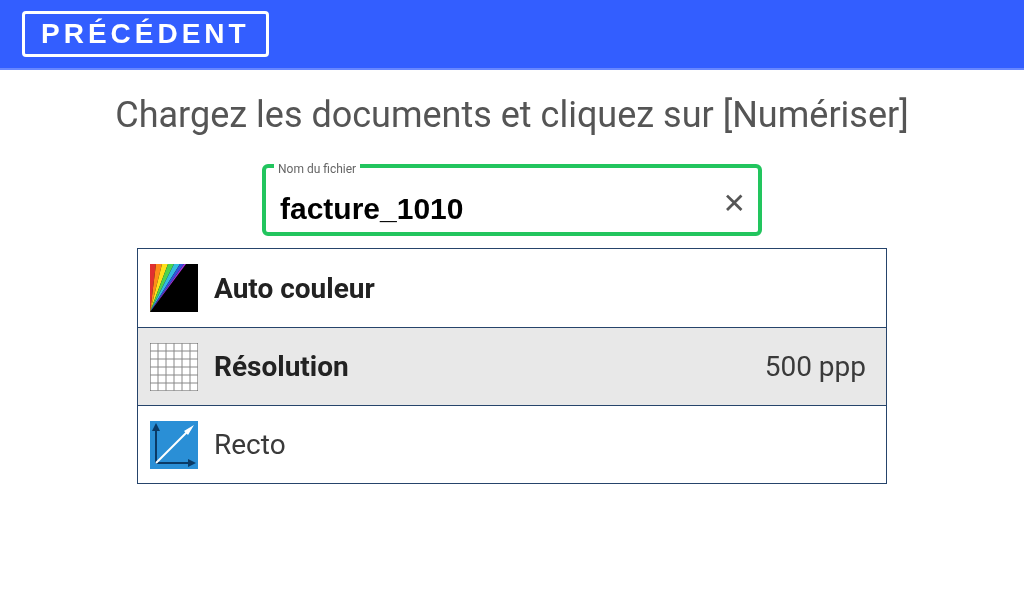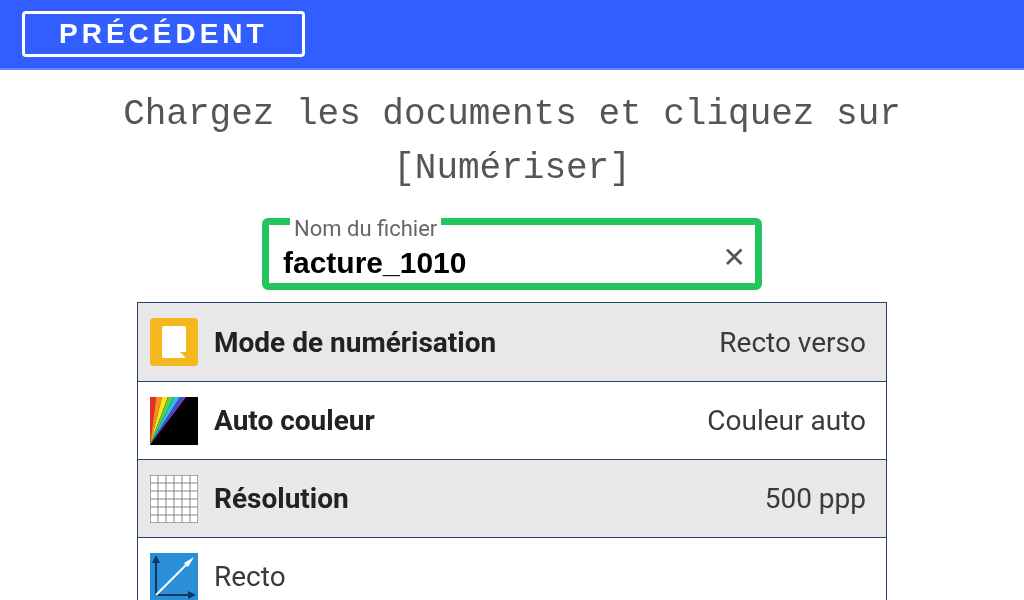--- a/index.html
+++ b/index.html
@@ -12,57 +12,56 @@
     align-items: center;
     padding: 0 22px;
     border-bottom: 2px solid #6887ff;
   }
   .hbtn {
     border: 3px solid #fff;
     color: #fff;
     font-size: 28px;
     font-weight: 600;
     letter-spacing: 4px;
-    padding: 4px 34px;
+    padding: 4px 16px;
     border-radius: 4px;
     cursor: pointer;
     background: transparent;
   }
   .main {
     display: flex;
     flex-direction: column;
     align-items: center;
   }
   .instruction {
     font-size: 36px;
     color: #555;
     text-align: center;
     margin-top: 18px;
     line-height: 1.5;
     font-weight: 400;
-    font-family: Liberation Mono, monospace;
   }
   .filename-wrap {
     position: relative;
     width: 500px;
     margin-top: 22px;
   }
   .filename-label {
     position: absolute;
     top: -2px;
-    left: 28px;
-    font-size: 22px;
+    left: 12px;
+    font-size: 12px;
     color: #666;
     background: #fff;
     padding: 0 4px;
   }
   .filename-input {
     width: 100%;
     height: 72px;
-    border: 7px solid #22c55e;
+    border: 4px solid #22c55e;
     border-radius: 6px;
     font-size: 30px;
     font-weight: 600;
     padding: 18px 50px 0 14px;
     outline: none;
   }
   .clear-btn {
     position: absolute;
     right: 16px;
     top: 50%;
@@ -115,44 +114,34 @@
   <div class="instruction">Chargez les documents et cliquez sur [Numériser]</div>
 
   <div class="filename-wrap">
     <span class="filename-label">Nom du fichier</span>
     <input class="filename-input" type="text" value="facture_1010" style="">
     <span class="clear-btn">✕</span>
   </div>
 
   <div class="settings">
 
-    <div class="row alt">
-      <svg class="icon" viewBox="0 0 48 48">
-        <rect x="0" y="0" width="48" height="48" rx="4" fill="#f5b720"></rect>
-        <rect x="12" y="8" width="24" height="32" rx="2" fill="#fff"></rect>
-        <path d="M30 34 L36 34 L36 40 Z" fill="#f5b720"></path>
-      </svg>
-      <span class="row-label">Mode de numérisation</span>
-      <span class="row-value">Recto verso</span>
-    </div>
 
     <div class="row">
       <svg class="icon" viewBox="0 0 48 48">
         <rect x="0" y="0" width="48" height="48" fill="#000"></rect>
         <path d="M0 48 L0 0 L6 0 Z" fill="#e03030"></path>
         <path d="M0 48 L6 0 L12 0 Z" fill="#ff8c1a"></path>
         <path d="M0 48 L12 0 L18 0 Z" fill="#ffe01a"></path>
         <path d="M0 48 L18 0 L24 0 Z" fill="#4dd44d"></path>
         <path d="M0 48 L24 0 L30 0 Z" fill="#33bde0"></path>
         <path d="M0 48 L30 0 L34 0 Z" fill="#3355dd"></path>
         <path d="M0 48 L34 0 L36 0 Z" fill="#aa33dd"></path>
         <rect x="36" y="0" width="12" height="48" fill="#000"></rect>
       </svg>
       <span class="row-label">Auto couleur</span>
-      <span class="row-value">Couleur auto</span>
     </div>
 
     <div class="row alt">
       <svg class="icon" viewBox="0 0 48 48">
         <rect x="0" y="0" width="48" height="48" fill="#fff" stroke="#555" stroke-width="1"></rect>
         <g stroke="#888" stroke-width="1">
           <line x1="8" y1="0" x2="8" y2="48"></line>
             <line x1="16" y1="0" x2="16" y2="48"></line>
           <line x1="24" y1="0" x2="24" y2="48"></line>
             <line x1="32" y1="0" x2="32" y2="48"></line>

